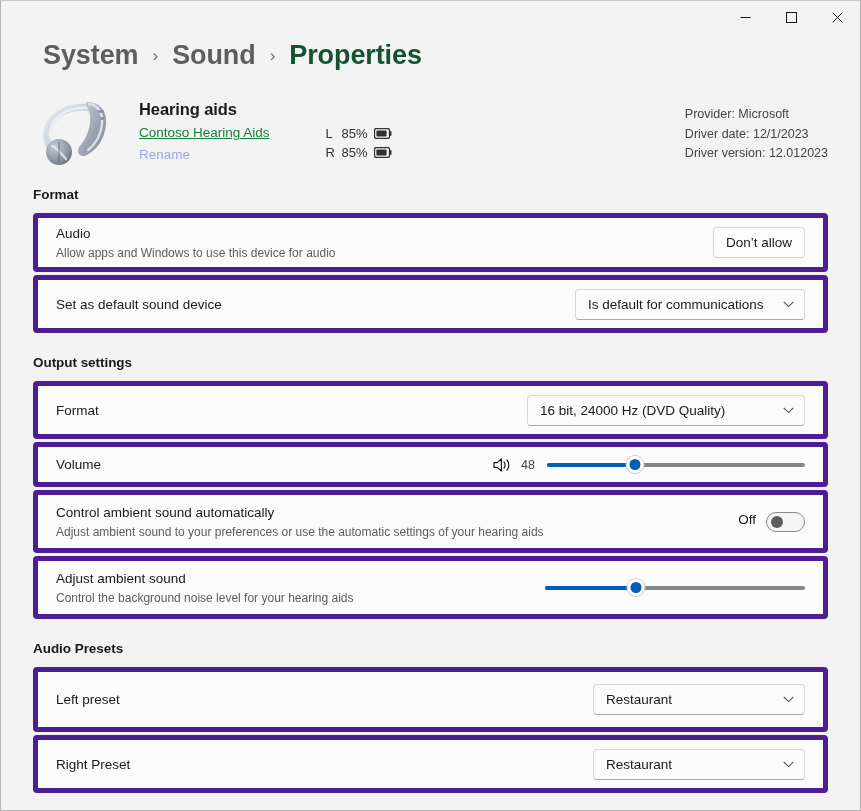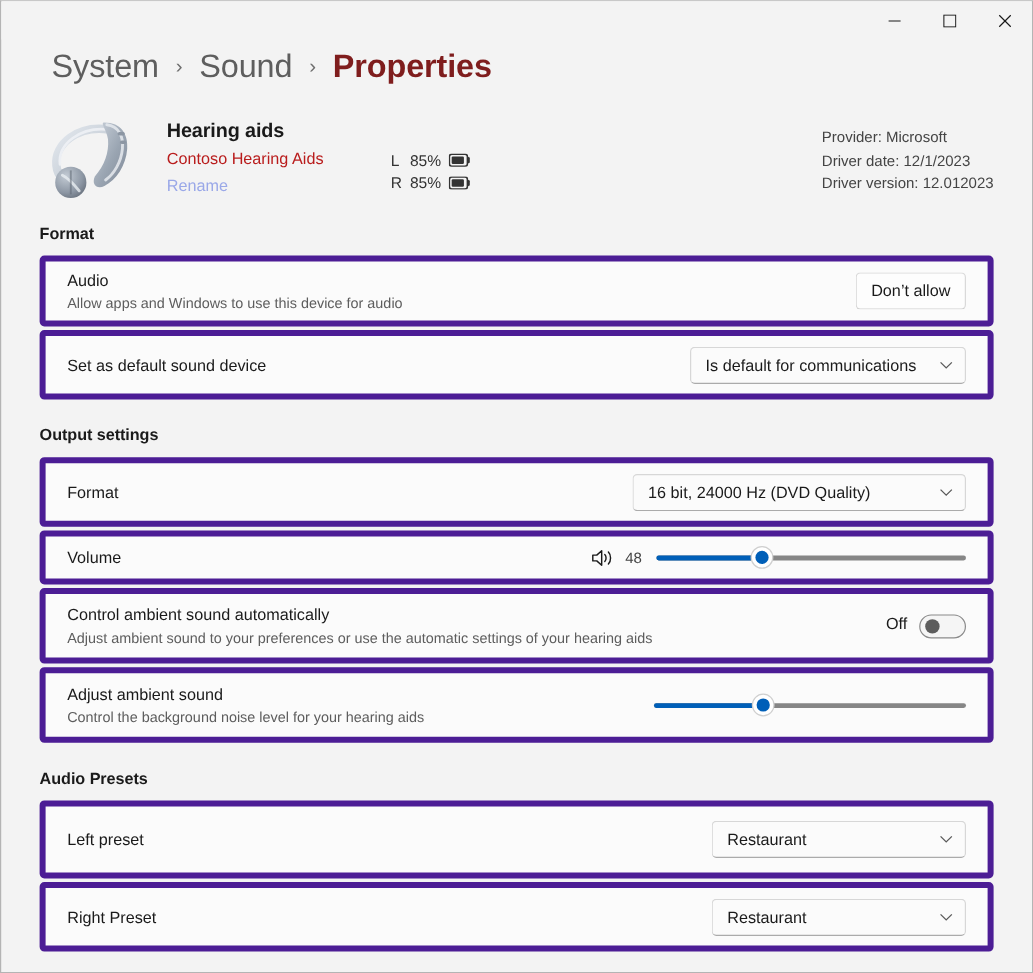--- a/index.html
+++ b/index.html
@@ -61,25 +61,25 @@
     display: flex;
     align-items: center;
     height: 44px;
     margin-top: 0px;
     padding-left: 10px;
     box-sizing: border-box;
   }
   .crumb {
     font-size: 27px;
     color: #5e5e5e;
-    font-weight: 400;
+    font-weight: 700;
     letter-spacing: -0.1px;
   }
   .crumb.current {
-    color: #7f1d1d;
+    color: #14532d;
     font-weight: 600;
   }
   .crumb-sep {
     font-size: 17px;
     color: #6e6e6e;
     margin: 0 14px;
     position: relative;
     top: 1px;
   }
 
@@ -104,23 +104,24 @@
   }
   #device-name {
     font-size: 16.5px;
     font-weight: 700;
     color: #1a1a1a;
     line-height: 22px;
     letter-spacing: -0.1px;
   }
   #device-model {
     font-size: 13.5px;
-    color: #b91c1c;
+    color: #15803d;
     line-height: 21px;
     margin-top: 2px;
+    text-decoration: underline;
   }
   #rename-link {
     font-size: 13.5px;
     color: #9aa8e8;
     line-height: 21px;
     margin-top: 1px;
   }
   #battery-block {
     margin-left: 56px;
     padding-top: 32px;

